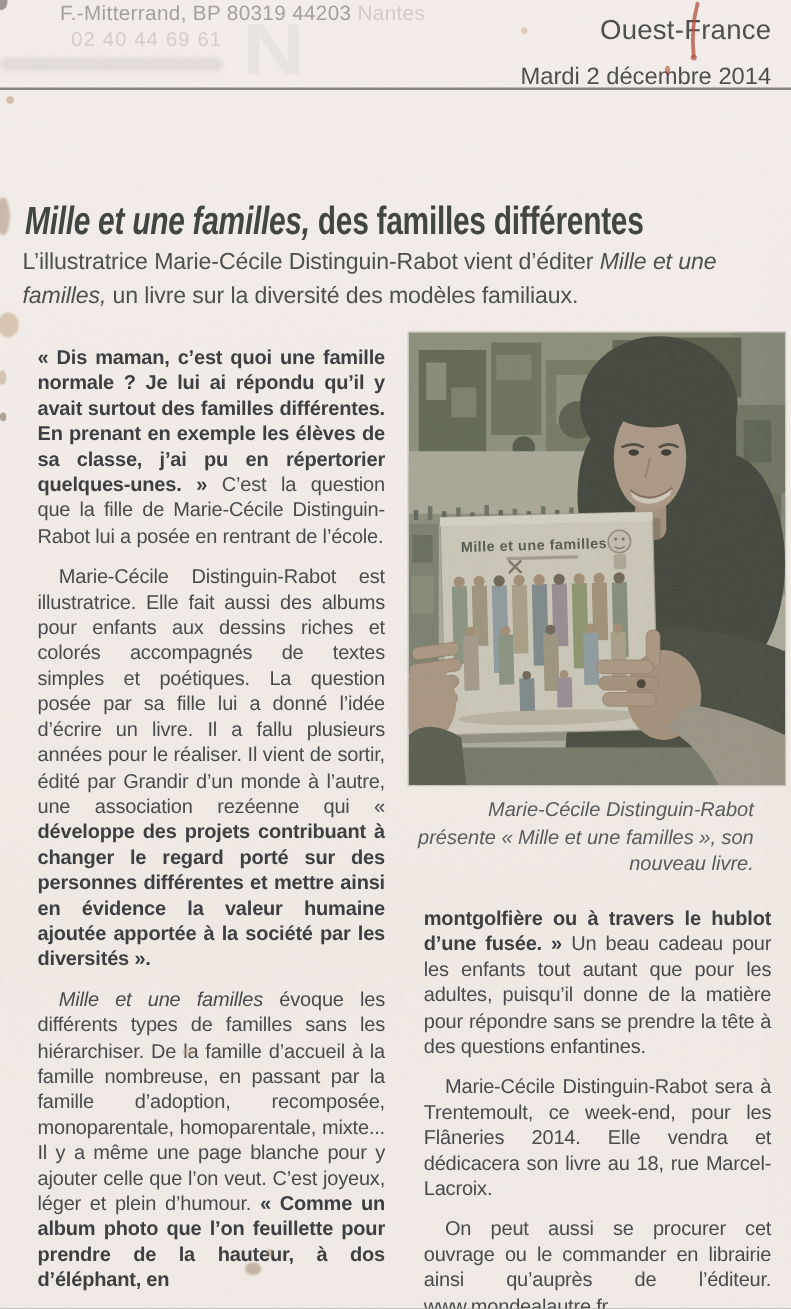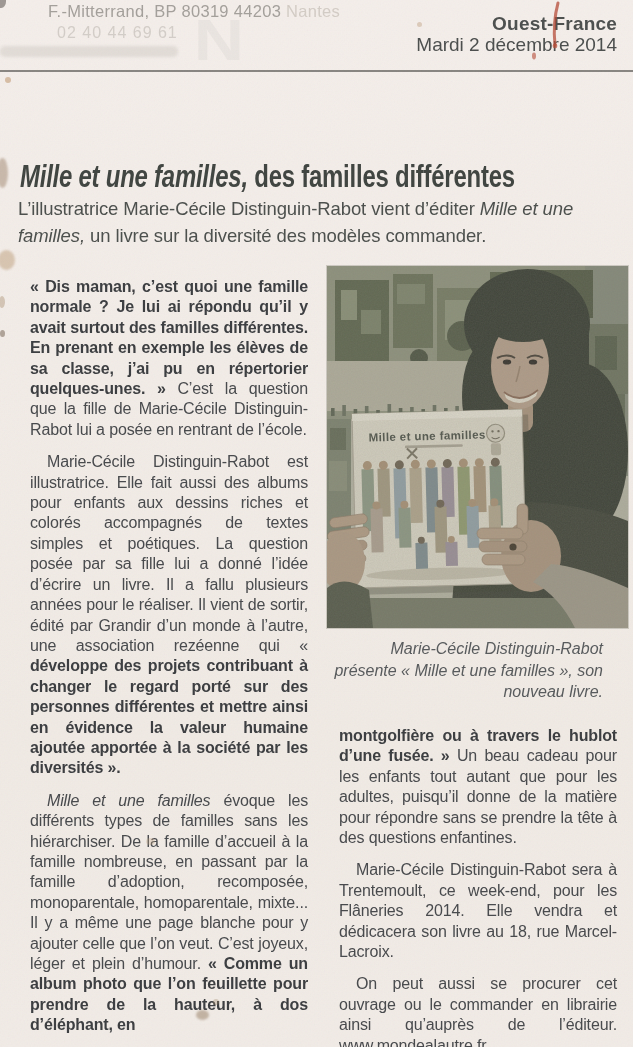--- a/index.html
+++ b/index.html
@@ -8,22 +8,22 @@
     background:linear-gradient(180deg,#f4eeea 0%,#f2ece7 35%,#f0eae4 70%,#f1ebe6 100%);
     font-family:"Liberation Sans",sans-serif; color:#46484b;
   }
   
   .addr{position:absolute;left:0;top:2px;font-size:16.5px;letter-spacing:.3px;color:#a39f9a;white-space:nowrap;padding-left:48px;}
   .addr .faint2{color:#d3ccc5;}
   .phone{position:absolute;left:57px;top:24px;font-size:16px;color:rgba(184,178,171,.55);letter-spacing:1px;}
   .fadedline{position:absolute;left:0;top:46px;width:178px;height:11px;background:rgba(198,192,185,.38);filter:blur(1.5px);border-radius:5px;}
   .watermark{position:absolute;left:198px;top:6px;font-size:58px;font-weight:700;color:rgba(110,112,118,.07);transform:scaleX(1.2);}
   .masthead{position:absolute;right:16px;top:13px;text-align:right;line-height:21px;}
-  .mh-name{font-size:19px;font-weight:700;color:#4b4e4d;letter-spacing:.2px;text-align:right;}
-  .mh-date{font-size:19px;color:#4a4d4c;margin-top:0;}
+  .mh-name{font-size:22px;font-weight:400;color:#4b4e4d;letter-spacing:.2px;text-align:right;}
+  .mh-date{font-size:19px;color:#4a4d4c;margin-top:17px;}
   .redmark{position:absolute;left:520px;top:0;width:70px;height:75px;pointer-events:none;}
   .rule{position:absolute;left:0;top:70px;width:100%;height:2px;background:#6b6965;opacity:.8;}
   
   .title{
     position:absolute;left:20px;top:158px;margin:0;white-space:nowrap;
     font-size:31.5px;font-weight:700;color:#3e433f;letter-spacing:-.3px;
     transform:scaleX(.76);transform-origin:left center;
   }
   .lede{position:absolute;left:18px;top:196px;width:604px;font-size:18.5px;line-height:26.5px;color:#4a4e4b;letter-spacing:-.1px;}
   
@@ -69,21 +69,21 @@
 
   <svg class="redmark" viewBox="0 0 70 75">
     <path d="M38,3 C35,14 33,26 35,45" stroke="#b64a35" stroke-width="3" fill="none" opacity=".75" stroke-linecap="round"></path>
     <circle cx="35" cy="46" r="2.4" fill="#b64a35" opacity=".7"></circle>
     <ellipse cx="14" cy="56" rx="2" ry="3.4" fill="#b64a35" opacity=".6"></ellipse>
   </svg>
 
   <div class="rule"></div>
 
   <h1 class="title"><span class="run-i">Mille et une familles,</span><span> des familles différentes</span></h1>
-  <div class="lede"><span>L’illustratrice Marie-Cécile Distinguin-Rabot vient d’éditer </span><span class="run-i">Mille et une familles,</span><span> un livre sur la diversité des modèles commander.</span></div>
+  <div class="lede"><span>L’illustratrice Marie-Cécile Distinguin-Rabot vient d’éditer </span><span class="run-i">Mille et une familles,</span><span> un livre sur la diversité des modèles familiaux.</span></div>
 
   <div class="col col-left">
     <p class="bp"><span class="run-b">« Dis maman, c’est quoi une famille normale ? Je lui ai répondu qu’il y avait surtout des familles différentes. En prenant en exemple les élèves de sa classe, j’ai pu en répertorier quelques-unes. » </span><span>C’est la question que la fille de Marie-Cécile Distinguin-Rabot lui a posée en rentrant de l’école.</span></p>
     <p class="bp ind"><span>Marie-Cécile Distinguin-Rabot est illustratrice. Elle fait aussi des albums pour enfants aux dessins riches et colorés accompagnés de textes simples et poétiques. La question posée par sa fille lui a donné l’idée d’écrire un livre. Il a fallu plusieurs années pour le réaliser. Il vient de sortir, édité par Grandir d’un monde à l’autre, une association rezéenne qui « </span><span class="run-b">développe des projets contribuant à changer le regard porté sur des personnes différentes et mettre ainsi en évidence la valeur humaine ajoutée apportée à la société par les diversités ».</span></p>
     <p class="bp ind"><span class="run-i">Mille et une familles</span><span> évoque les différents types de familles sans les hiérarchiser. De la famille d’accueil à la famille nombreuse, en passant par la famille d’adoption, recomposée, monoparentale, homoparentale, mixte... Il y a même une page blanche pour y ajouter celle que l’on veut. C’est joyeux, léger et plein d’humour. </span><span class="run-b">« Comme un album photo que l’on feuillette pour prendre de la hauteur, à dos d’éléphant, en</span></p>
   </div>
 
   <figure class="photo">
     <svg viewBox="0 0 301 362" preserveAspectRatio="none">
       <defs>

